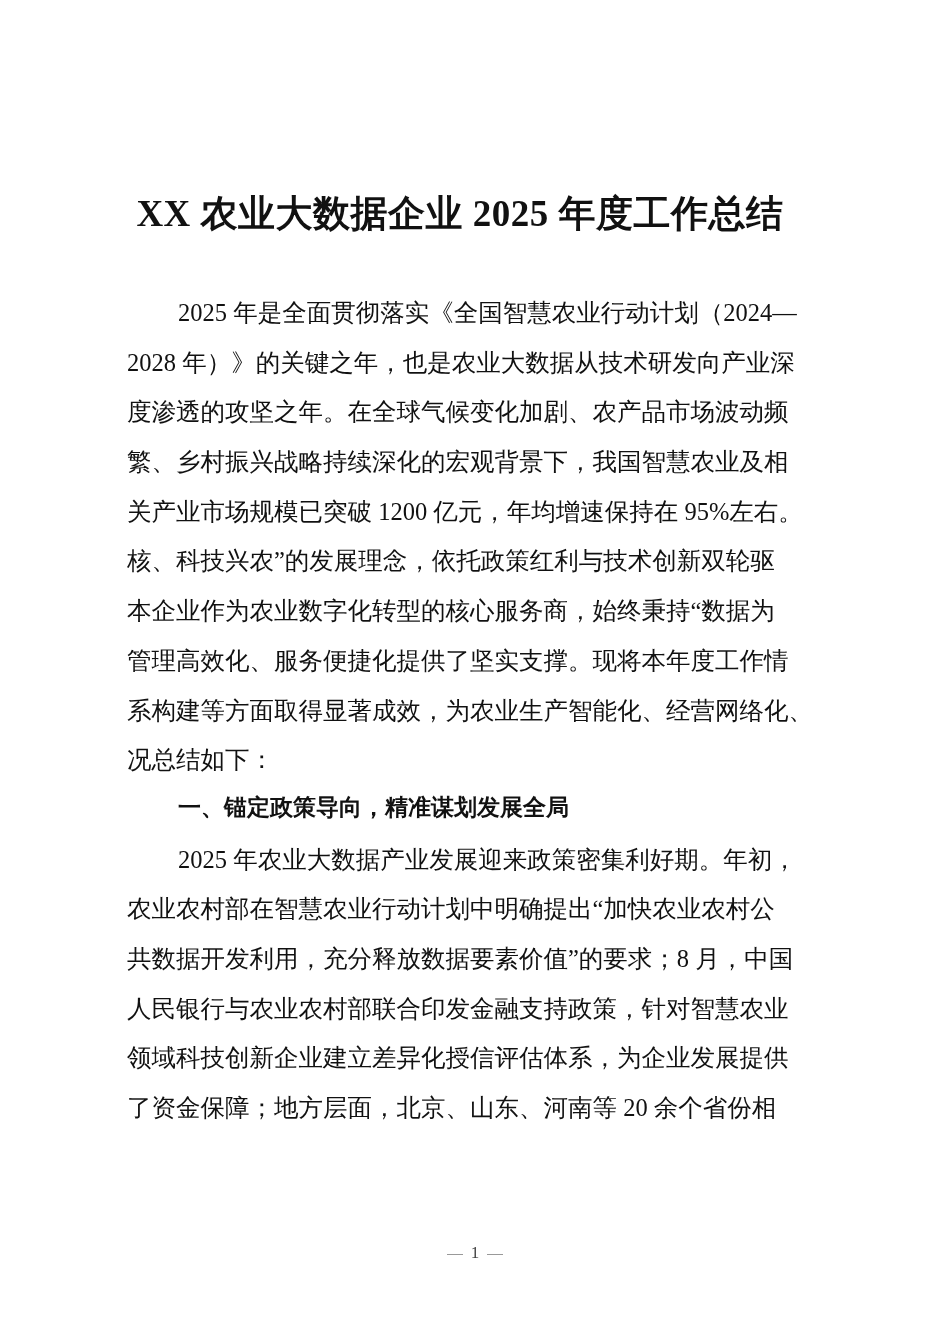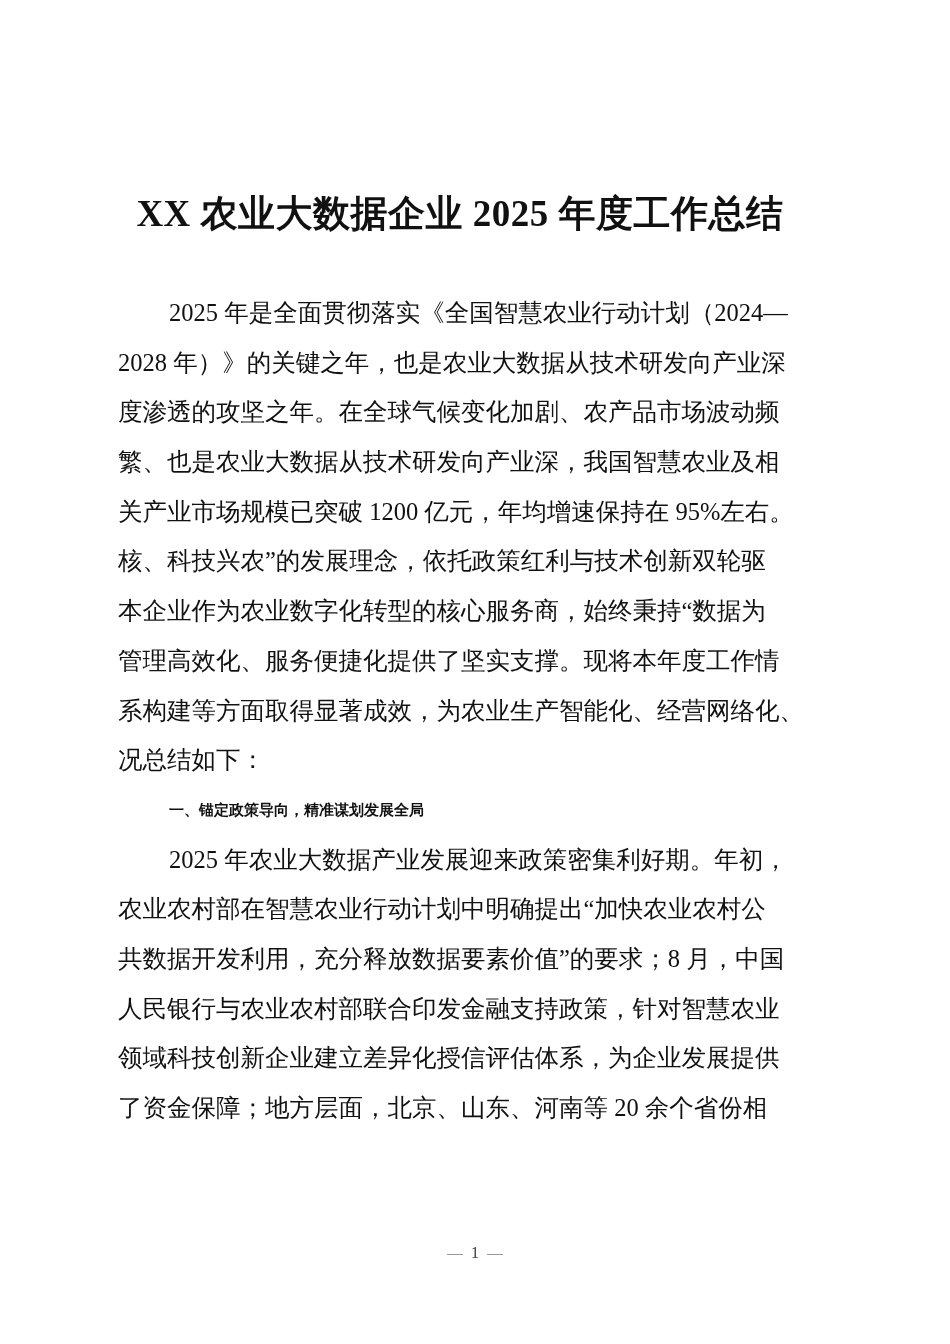--- a/index.html
+++ b/index.html
@@ -30,38 +30,38 @@
       text-align: center;
       font-family: "Liberation Serif", "DejaVu Serif", serif;
       font-weight: bold;
       font-size: 37px;
       line-height: 56px;
       letter-spacing: 0.5px;
       margin: 0;
     }
     .body {
       position: absolute;
-      left: 118px;
+      left: 127px;
       top: 288px;
       width: 700px;
       font-family: "Liberation Serif", "DejaVu Sans", serif;
       font-size: 24.5px;
       line-height: 49.7px;
       text-align: justify;
     }
     .line {
       display: block;
       white-space: nowrap;
       height: 49.7px;
     }
     .indent { padding-left: 51px; }
     .heading {
       font-weight: bold;
-      font-family: Liberation Sans, sans-serif;
-      font-size: 15px;
+      font-family: Liberation Mono, monospace;
+      font-size: 23px;
     }
     .page-number {
       position: absolute;
       top: 1243px;
       left: 0;
       width: 950px;
       text-align: center;
       font-family: "Liberation Serif", serif;
       font-size: 17px;
       color: #444444;
@@ -80,21 +80,21 @@
 
 <div class="page">
 
   <h1 class="title">XX 农业大数据企业 2025 年度工作总结</h1>
 
   <div class="body">
     <div>
       <span class="line indent">2025 年是全面贯彻落实《全国智慧农业行动计划（2024—</span>
       <span class="line">2028 年）》的关键之年，也是农业大数据从技术研发向产业深</span>
       <span class="line">度渗透的攻坚之年。在全球气候变化加剧、农产品市场波动频</span>
-      <span class="line">繁、也是农业大数据从技术研发向产业深，我国智慧农业及相</span>
+      <span class="line">繁、乡村振兴战略持续深化的宏观背景下，我国智慧农业及相</span>
       <span class="line">关产业市场规模已突破 1200 亿元，年均增速保持在 95%左右。</span>
       <span class="line">核、科技兴农”的发展理念，依托政策红利与技术创新双轮驱</span>
       <span class="line">本企业作为农业数字化转型的核心服务商，始终秉持“数据为</span>
       <span class="line">管理高效化、服务便捷化提供了坚实支撑。现将本年度工作情</span>
       <span class="line">系构建等方面取得显著成效，为农业生产智能化、经营网络化、</span>
       <span class="line">况总结如下：</span>
     </div>
 
     <div class="line indent heading">一、锚定政策导向，精准谋划发展全局</div>
 

